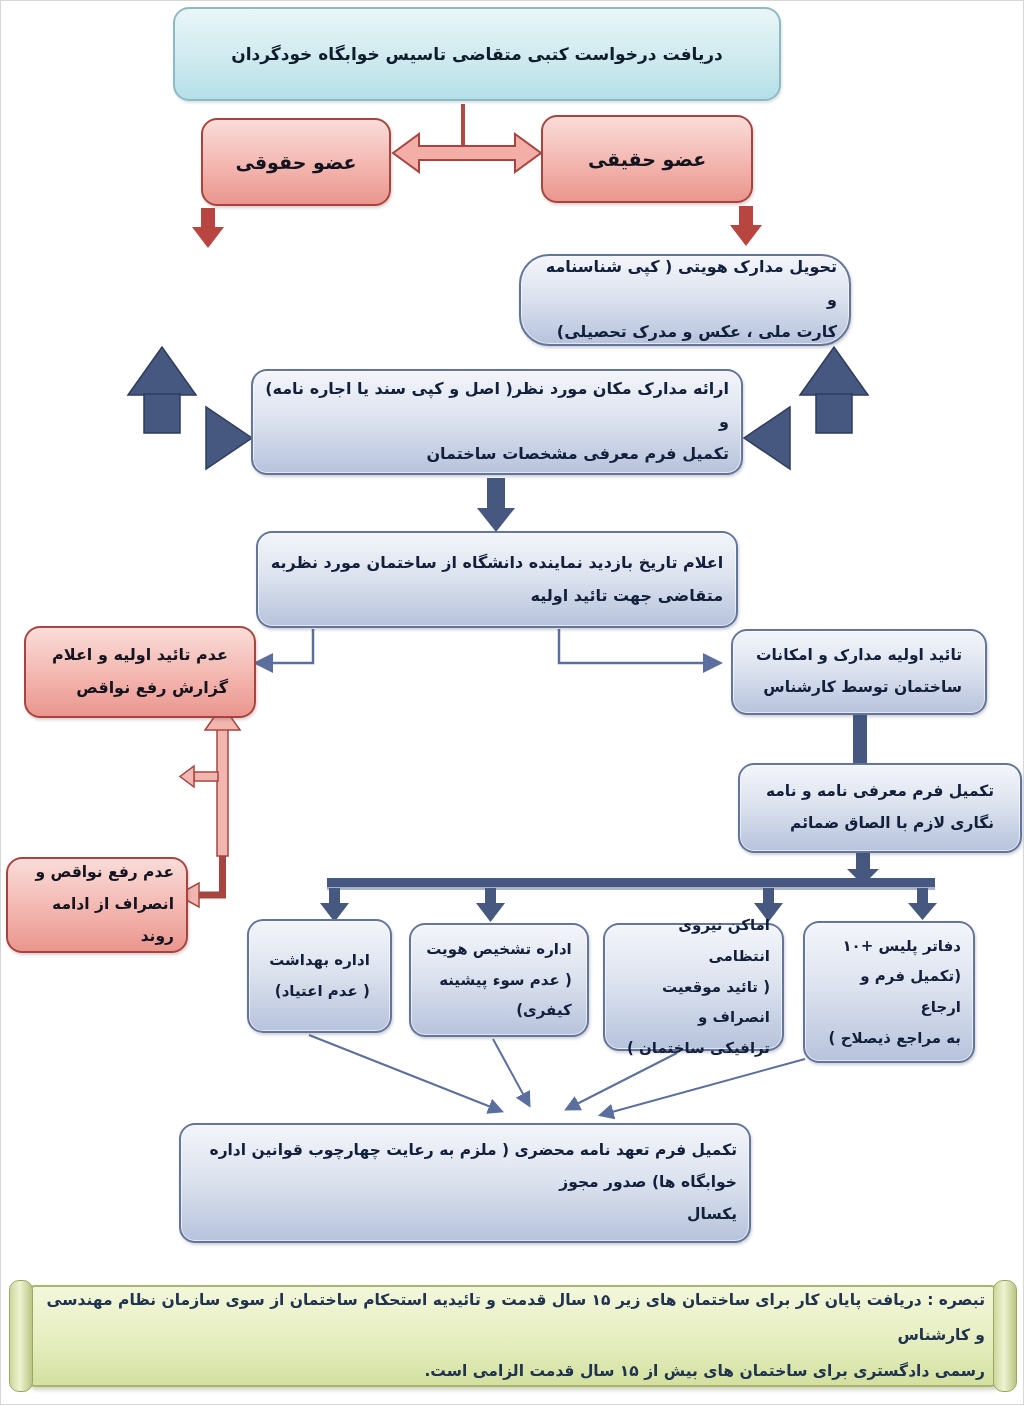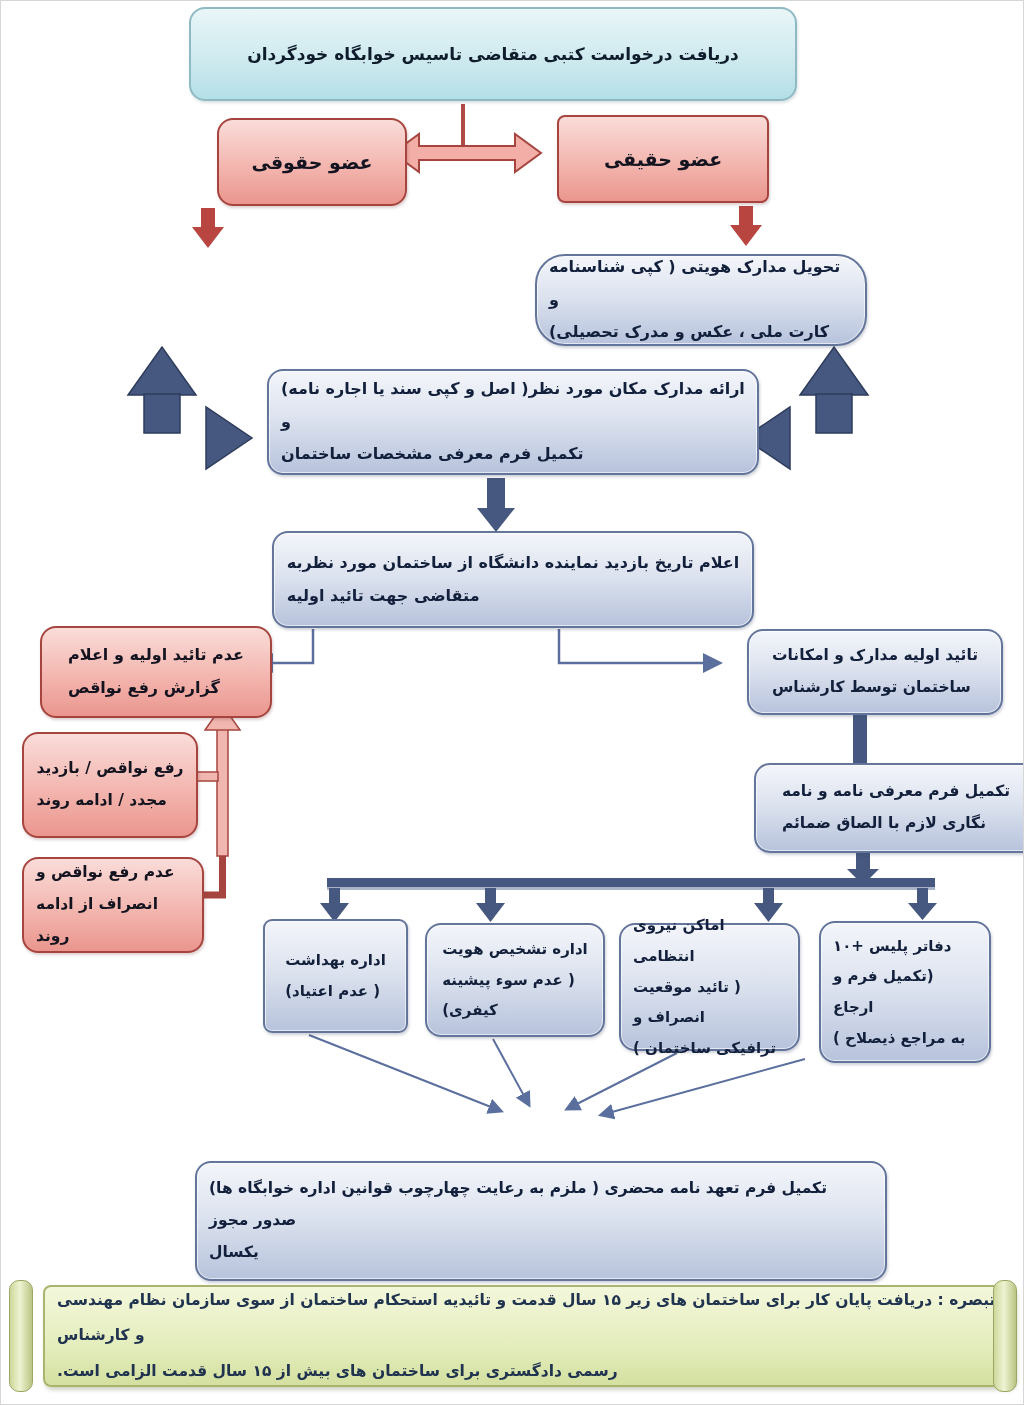--- a/index.html
+++ b/index.html
@@ -3,22 +3,22 @@
 <meta charset="utf-8">
 <style>
   html,body{margin:0;padding:0;background:#fff;}
   #canvas{
     position:relative;width:1024px;height:1405px;background:#ffffff;
     border:1px solid #d6d6d6;box-sizing:border-box;overflow:hidden;
     font-family:"DejaVu Sans","Liberation Sans",sans-serif;direction:rtl;
   }
   .box{
     position:absolute;display:flex;align-items:center;justify-content:center;
-    text-align:left;font-weight:bold;white-space:pre-line;line-height:2.05;
-    border-radius:16px;box-sizing:border-box;padding:0 12px;z-index:2;margin-left:16px;
+    text-align:right;font-weight:bold;white-space:pre-line;line-height:2.05;
+    border-radius:16px;box-sizing:border-box;padding:0 12px;z-index:2;
   }
   .blue{
     background:linear-gradient(180deg,#f3f5fa 0%,#dde3ef 45%,#b7c3dc 100%);
     border:2px solid #64759b;color:#13203c;
     box-shadow:inset 0 0 0 1px rgba(255,255,255,.6),1px 2px 3px rgba(60,70,100,.25);
   }
   .pink{
     background:linear-gradient(180deg,#fadcd9 0%,#f3b6af 55%,#ea968e 100%);
     border:2px solid #a6453f;color:#141420;
     box-shadow:1px 2px 3px rgba(120,60,60,.25);
@@ -34,35 +34,35 @@
     box-shadow:2px 3px 4px rgba(100,110,60,.3);line-height:2.3;
   }
   .roll{
     position:absolute;width:24px;border-radius:10px;z-index:3;
     background:linear-gradient(90deg,#cdd89b 0%,#eef3d2 45%,#b9c583 100%);
     border:1.5px solid #9aa662;box-sizing:border-box;
   }
   
   .n-start    {left:172px;top:6px;   width:608px;height:94px; font-size:17px;}
   .n-legal    {left:200px;top:117px; width:190px;height:88px; font-size:19px;}
-  .n-real     {left:540px;top:114px; width:212px;height:88px; font-size:19px;border-radius:8px;}
+  .n-real     {left:540px;top:114px; width:212px;height:88px; font-size:19px;}
   .n-legaldocs{left:120px;top:253px; width:312px;height:92px; font-size:16px;}
   .n-realdocs {left:518px;top:253px; width:332px;height:92px; font-size:16px;border-radius:30px;}
   .n-location {left:250px;top:368px; width:492px;height:106px;font-size:16px;}
   .n-visit    {left:255px;top:530px; width:482px;height:97px; font-size:16px;}
   .n-noinitial{left:23px; top:625px; width:232px;height:92px; font-size:16px;}
   .n-fix      {left:5px;  top:731px; width:176px;height:106px;font-size:15.5px;}
   .n-nofix    {left:5px;  top:856px; width:182px;height:96px; font-size:15.5px;}
   .n-approve  {left:730px;top:628px; width:256px;height:86px; font-size:15.5px;}
   .n-intro    {left:737px;top:762px; width:284px;height:90px; font-size:15.5px;}
-  .n-health   {left:246px;top:918px; width:145px;height:114px;font-size:15px;border-radius:9px;}
+  .n-health   {left:246px;top:918px; width:145px;height:114px;font-size:15px;}
   .n-identity {left:408px;top:922px; width:180px;height:114px;font-size:15px;}
   .n-places   {left:602px;top:922px; width:181px;height:128px;font-size:15px;}
   .n-police   {left:802px;top:920px; width:172px;height:142px;font-size:15px;}
-  .n-final    {left:178px;top:1160px;width:692px;height:120px;font-size:15.5px;}
+  .n-final    {left:178px;top:1122px;width:572px;height:120px;font-size:15.5px;}
   .n-banner   {left:26px; top:1284px;width:972px;height:102px;font-size:15.5px;}
   .roll-left  {left:8px;  top:1279px;height:112px;}
   .roll-right {left:992px;top:1279px;height:112px;}
   svg.overlay{position:absolute;left:0;top:0;z-index:1;pointer-events:none;}
 </style>
 </head>
 <body>
 
 <div id="canvas">
 
@@ -145,22 +145,20 @@
   <div class="box pink n-legal">عضو حقوقی</div>
   <div class="box pink n-real">عضو حقیقی</div>
   <div class="box blue n-realdocs">تحویل مدارک هویتی ( کپی شناسنامه و
 کارت ملی ، عکس و مدرک تحصیلی)</div>
   <div class="box blue n-location">ارائه مدارک مکان مورد نظر( اصل و کپی سند یا اجاره نامه)  و
 تکمیل فرم معرفی مشخصات ساختمان</div>
   <div class="box blue n-visit">اعلام تاریخ بازدید نماینده دانشگاه از ساختمان مورد نظربه
 متقاضی  جهت تائید اولیه</div>
   <div class="box pink n-noinitial">عدم تائید اولیه و اعلام
 گزارش رفع نواقص</div>
-  <div class="box pink n-fix">رفع نواقص / بازدید
-مجدد / ادامه روند</div>
   <div class="box blue n-approve">تائید اولیه مدارک و امکانات
 ساختمان توسط کارشناس</div>
   <div class="box pink n-nofix">عدم رفع نواقص و
 انصراف از ادامه روند</div>
   <div class="box blue n-intro">تکمیل فرم معرفی نامه و نامه
 نگاری لازم با الصاق ضمائم</div>
   <div class="box blue n-health">اداره بهداشت
 ( عدم اعتیاد)</div>
   <div class="box blue n-identity">اداره تشخیص هویت
 ( عدم سوء پیشینه

